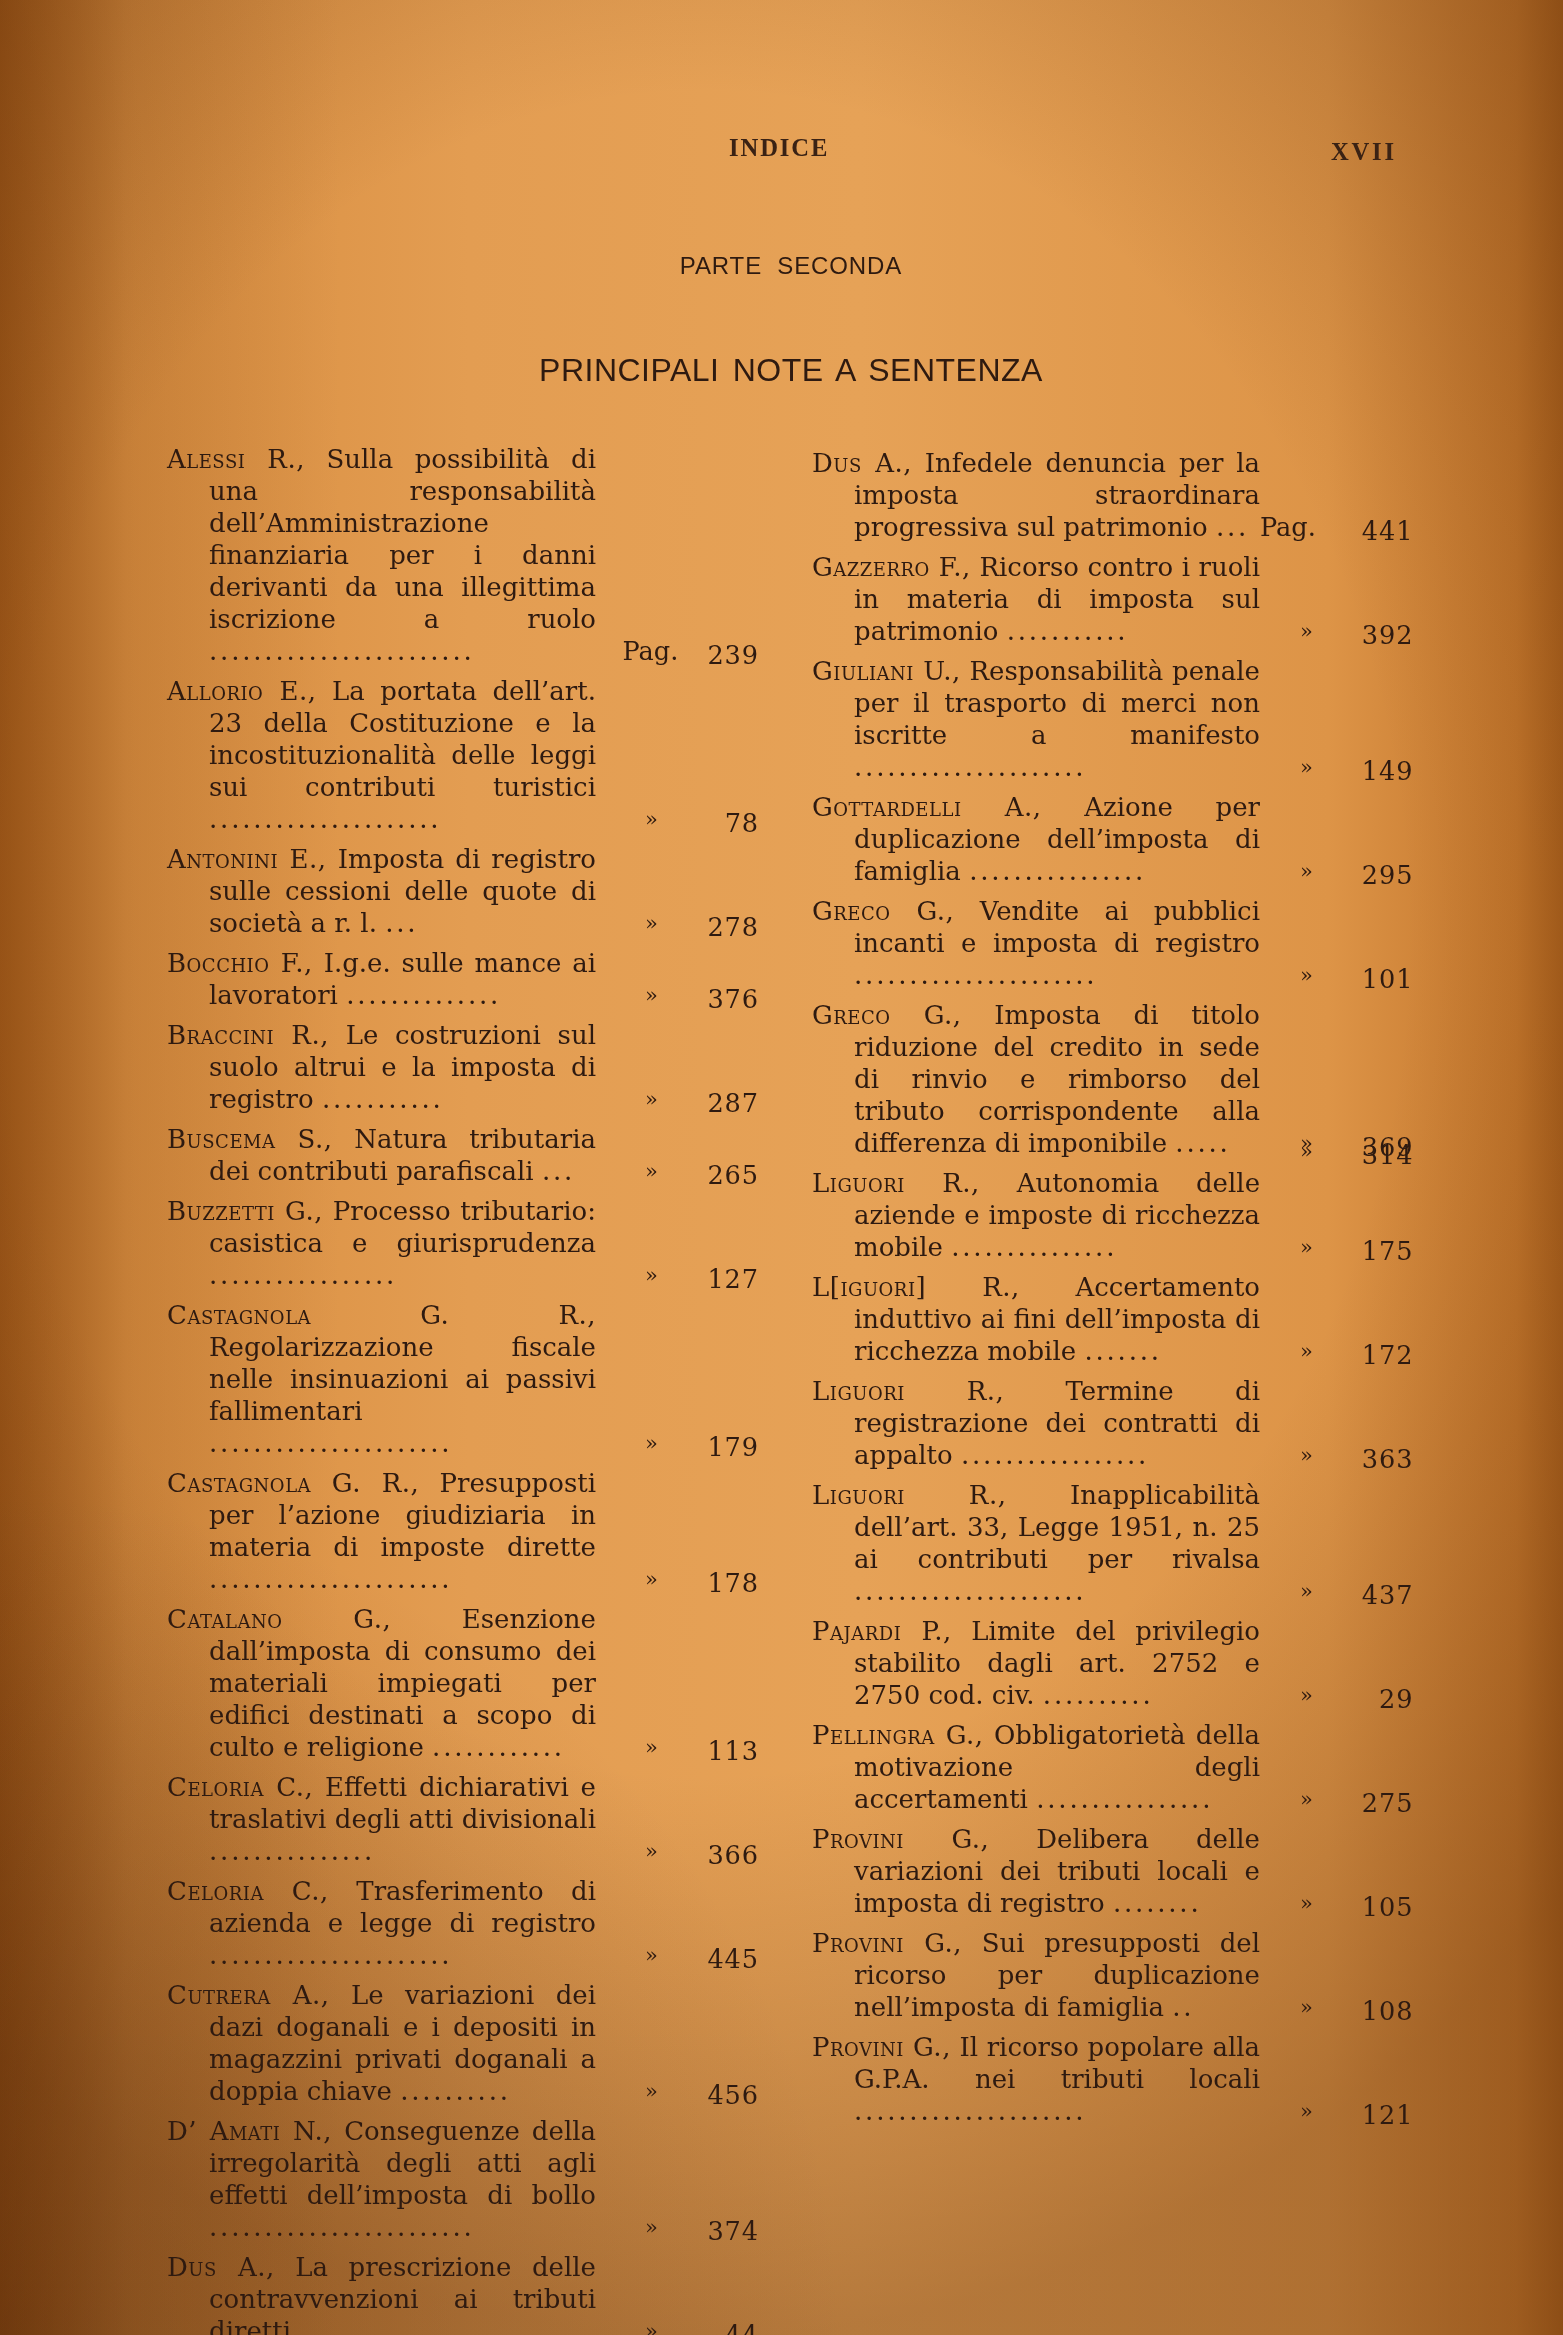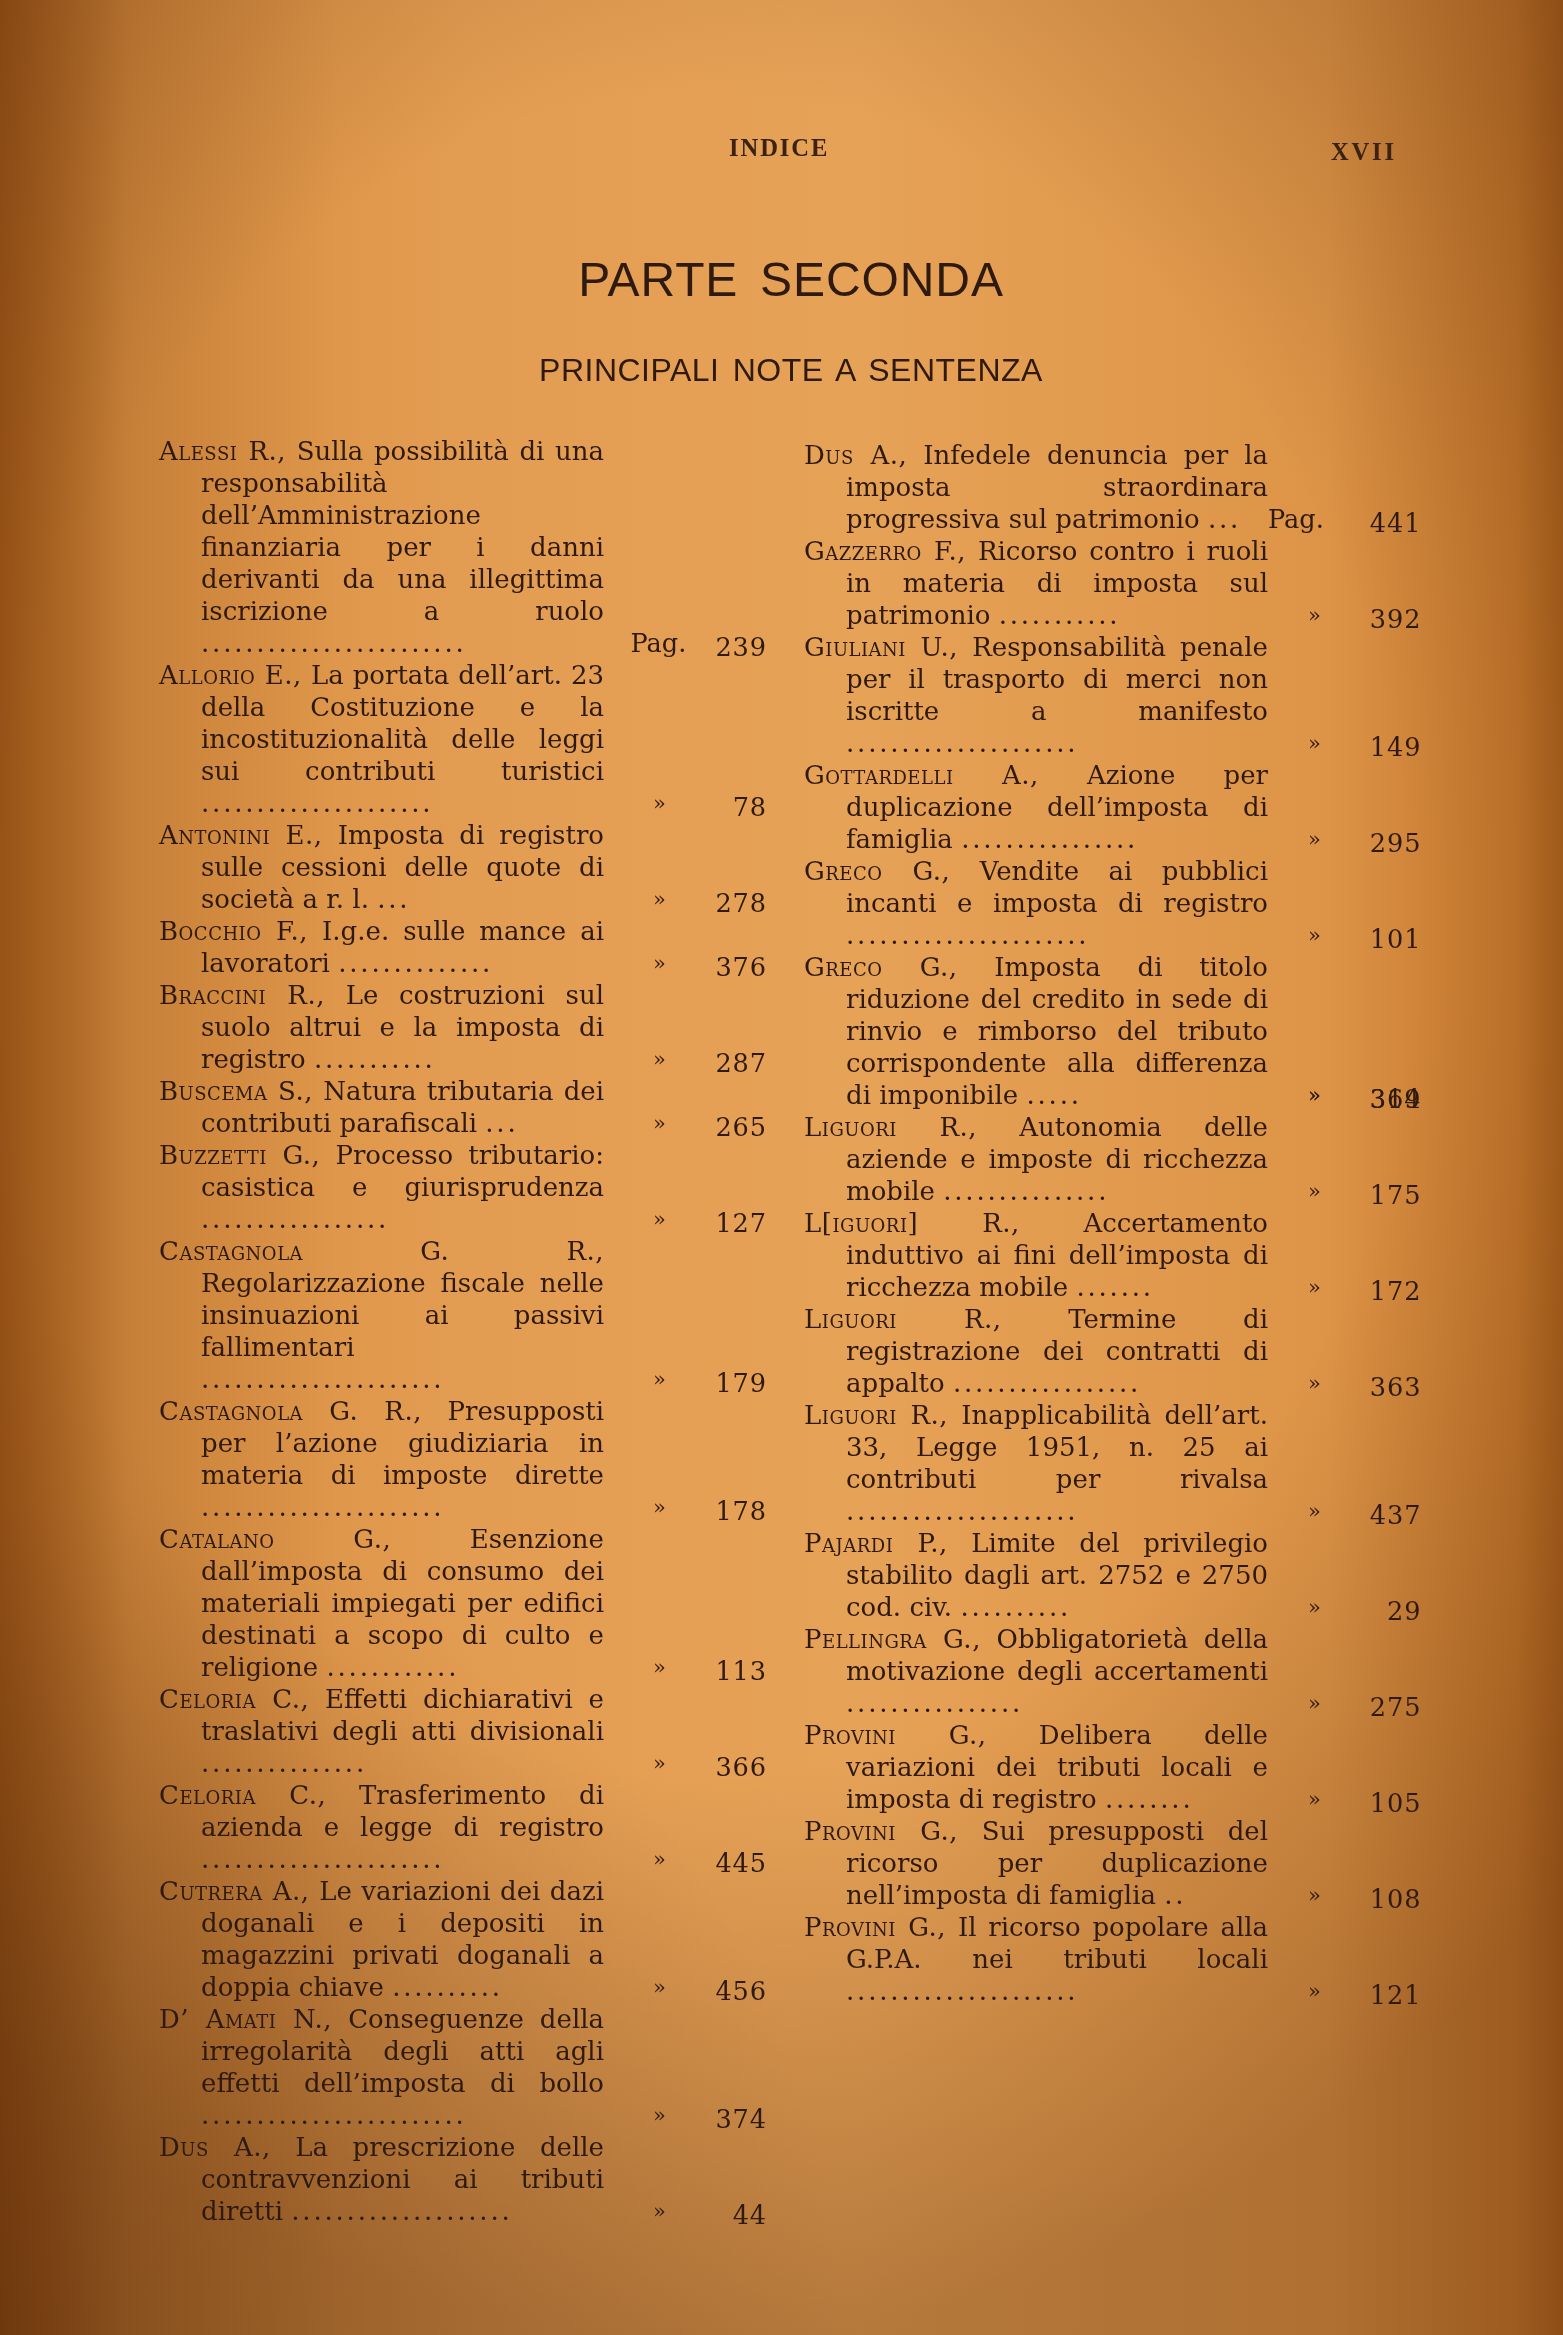--- a/index.html
+++ b/index.html
@@ -60,21 +60,21 @@
     }
     .part-title {
       position: absolute;
       top: 252px;
       left: 0;
       width: 100%;
       text-align: center;
       padding-left: 19px;
       box-sizing: border-box;
       font-family: "Liberation Sans", sans-serif;
-      font-size: 48px;
+      font-size: 24px;
       letter-spacing: 0.9px;
       color: #2e1a10;
       word-spacing: 7.6px;
     }
     .section-title {
       position: absolute;
       top: 352px;
       left: 0;
       width: 100%;
       text-align: center;
@@ -88,21 +88,21 @@
     }
     .column {
       position: absolute;
       top: 435px;
       width: 625px;
     }
     .col-left { left: 159px; }
     .col-right { left: 804px; top: 439px; }
     .entry {
       position: relative;
-      margin: 0;
+      margin: 8px;
       padding-right: 180px;
       font-size: 26px;
       line-height: 32px;
       text-align: justify;
     }
     .entry-text {
       display: block;
       padding-left: 42px;
       text-indent: -42px;
     }

